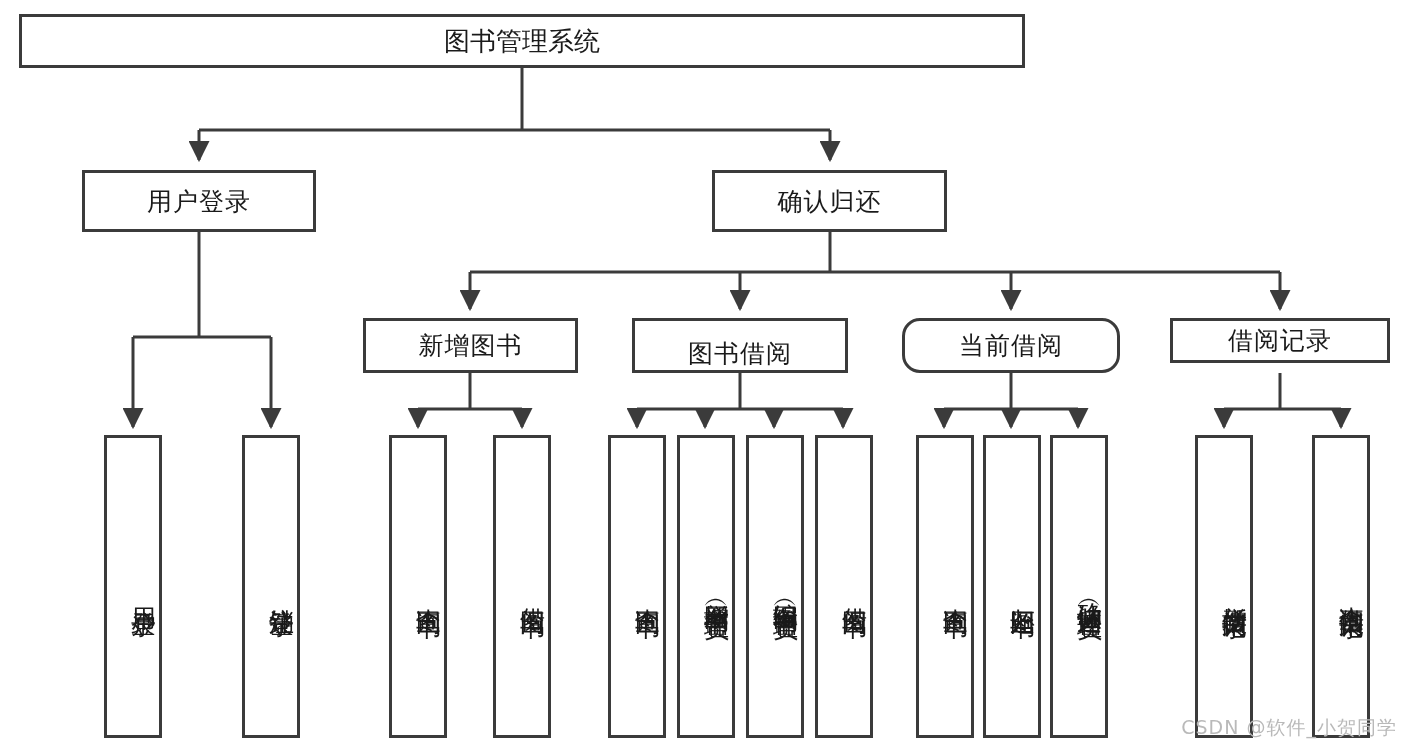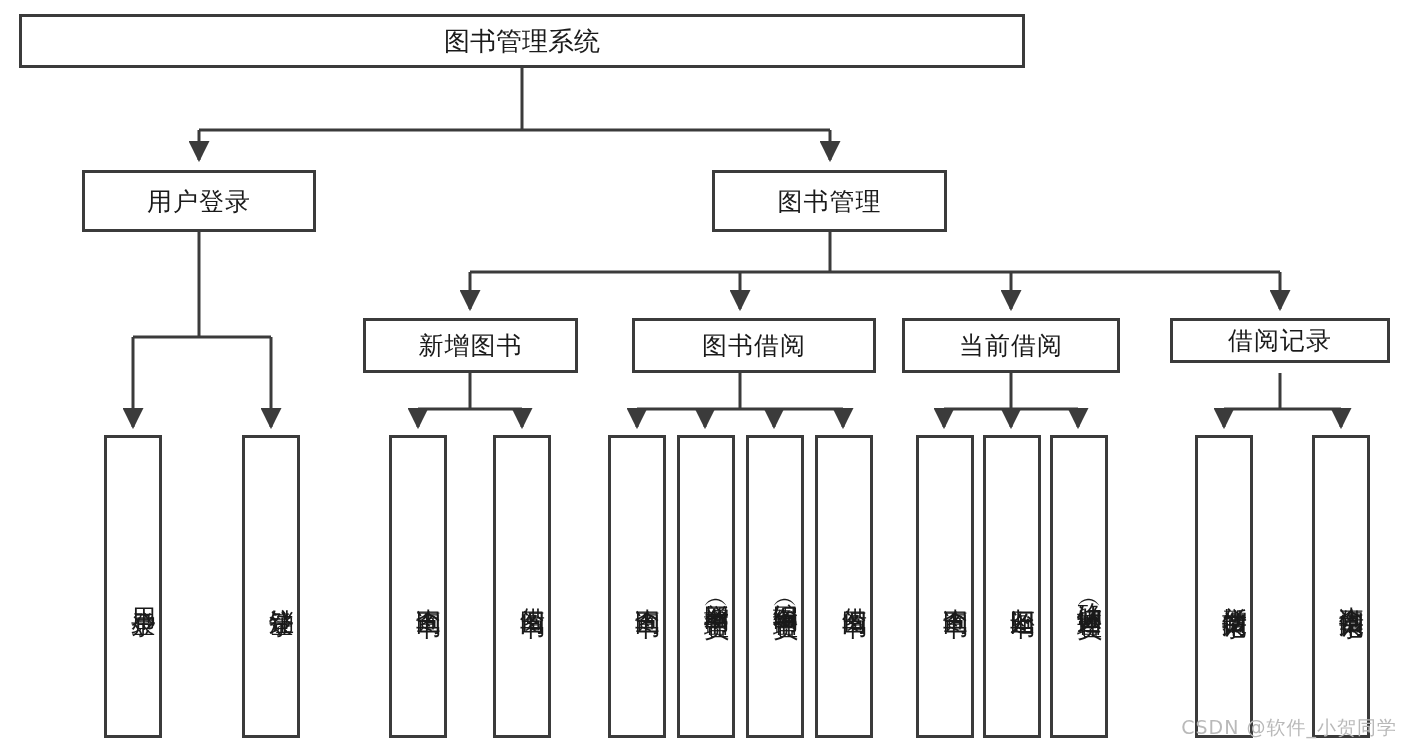--- a/index.html
+++ b/index.html
@@ -125,30 +125,30 @@
   </svg>
 
   <div class="node title" style="left:19px; top:14px; width:1006px; height:54px;">
     <span>图书管理系统</span>
   </div>
 
   <div class="node h" style="left:82px; top:170px; width:234px; height:62px;">
     <span>用户登录</span>
   </div>
   <div class="node h" style="left:712px; top:170px; width:235px; height:62px;">
-    <span>图书管理</span>
+    <span>确认归还</span>
   </div>
 
   <div class="node h" style="left:363px; top:318px; width:215px; height:55px;">
     <span>新增图书</span>
   </div>
-  <div class="node h" style="left:632px; top:318px; width:244px; height:55px;">
+  <div class="node h" style="left:632px; top:318px; width:216px; height:55px;align-items:flex-end;">
     <span>图书借阅</span>
   </div>
-  <div class="node h" style="left:902px; top:318px; width:218px; height:55px;">
+  <div class="node h" style="left:902px; top:318px; width:218px; height:55px;border-radius:18px;">
     <span>当前借阅</span>
   </div>
   <div class="node h" style="left:1170px; top:318px; width:220px; height:45px;">
     <span>借阅记录</span>
   </div>
 
   <div class="node leaf" style="left:104px; top:435px; width:58px; height:303px;">
     <span class="txt">用户登录</span>
   </div>
   <div class="node leaf" style="left:242px; top:435px; width:58px; height:303px;">

